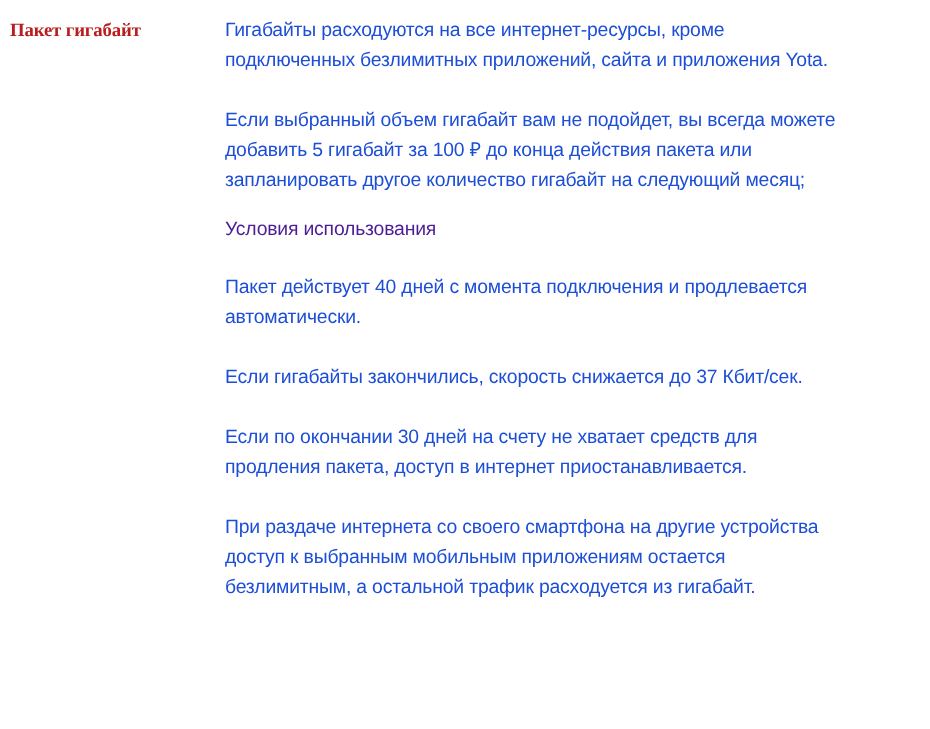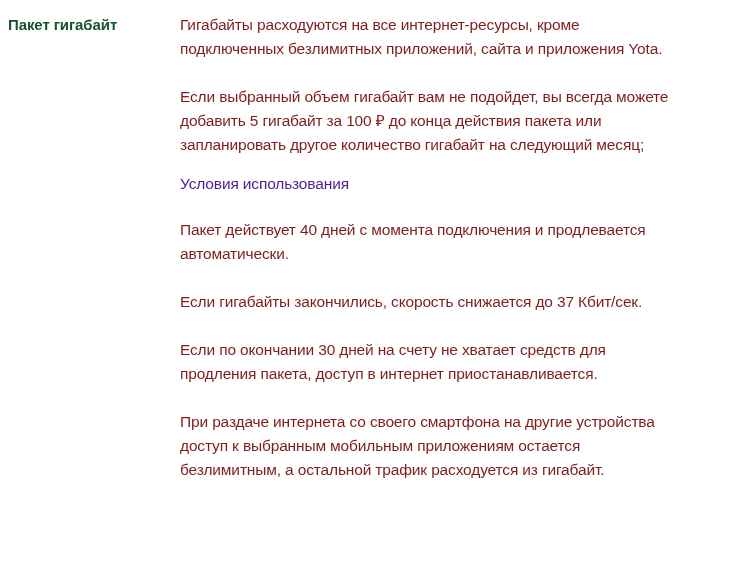--- a/index.html
+++ b/index.html
@@ -21,33 +21,34 @@
   }
   .term-col {
     width: 180px;
     flex-shrink: 0;
     box-sizing: border-box;
     padding: 1px 12px 0 8px;
   }
   .term {
     font-size: 15px;
     font-weight: bold;
-    color: #14532d;
+    color: #b91c1c;
     letter-spacing: -0.1px;
     line-height: 22px;
+    font-family: Liberation Serif, serif;
   }
   .desc-col {
     width: 505px;
     flex-shrink: 0;
   }
   .desc-col p {
     margin: 0 0 24px 0;
     font-size: 15.5px;
     line-height: 24px;
-    color: #7f1d1d;
+    color: #1d4ed8;
     letter-spacing: -0.15px;
   }
   .subheading {
     margin: -9px 0 22px 0;
     font-size: 15.5px;
     line-height: 24px;
     color: #4c1d95;
     letter-spacing: -0.15px;
   }
 </style>

